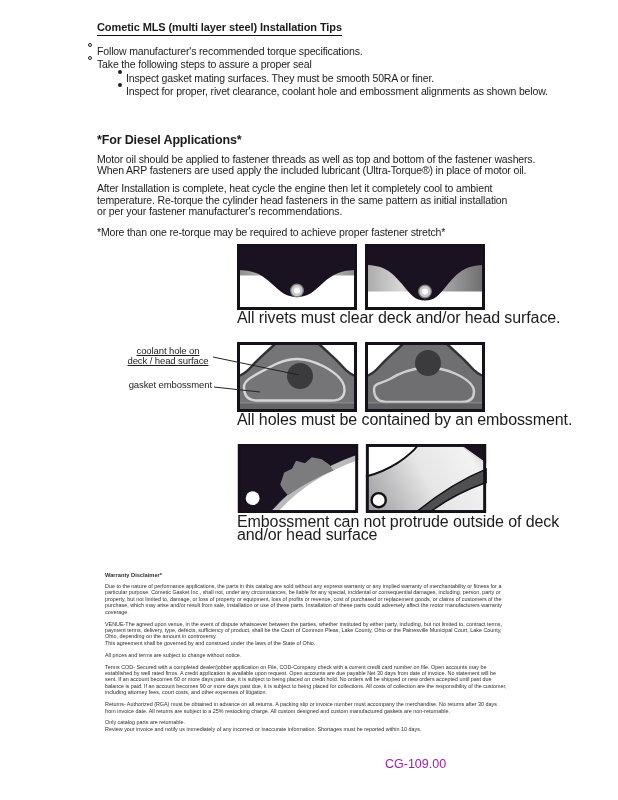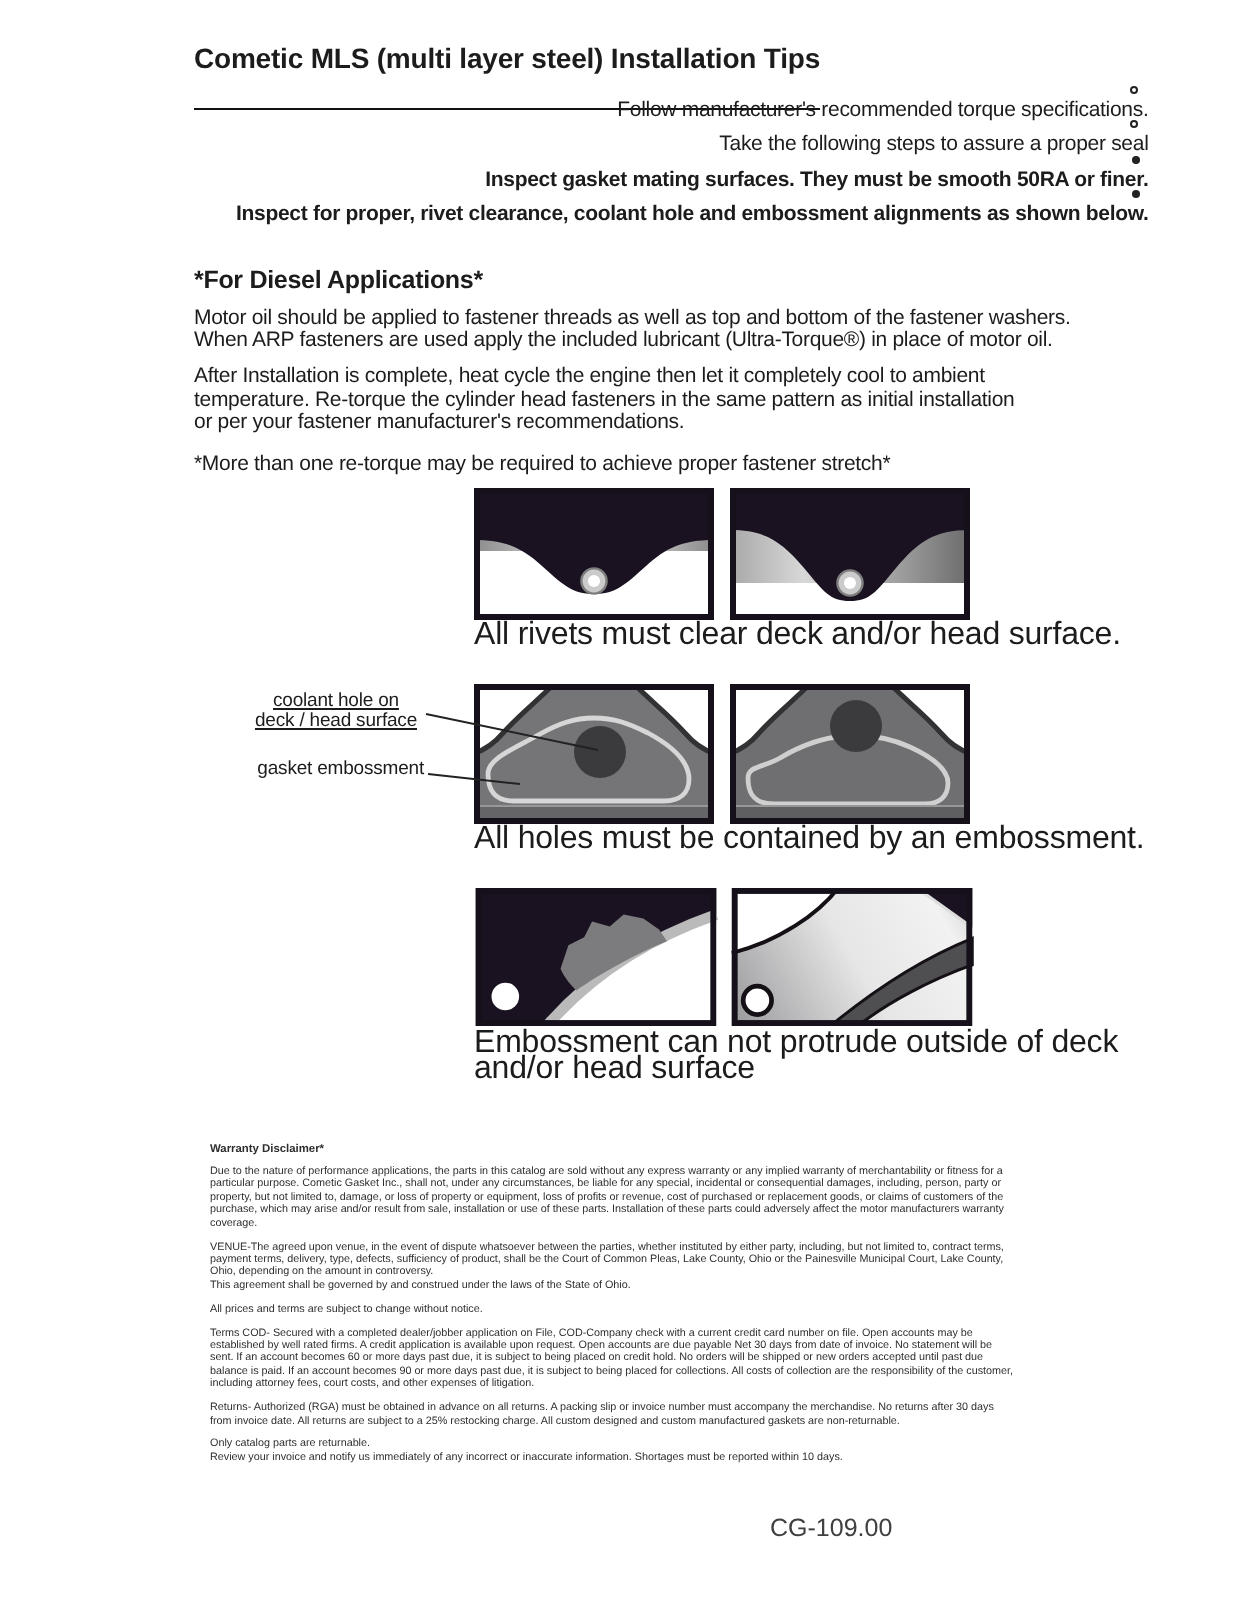--- a/index.html
+++ b/index.html
@@ -1,24 +1,24 @@
 <!DOCTYPE html>
 <html><head>
 <meta charset="utf-8">
 <style>
   * { box-sizing: border-box; }
   body { margin: 0; background: #ffffff; font-family: "Liberation Sans", sans-serif; }
   .page { position: relative; width: 618px; height: 800px; background: #ffffff; overflow: hidden; color: #1c1c1c; }
 
-  .title { position: absolute; left: 97px; top: 21px; font-size: 14px; font-weight: bold;
-           letter-spacing: -0.1px; border-bottom: 1.7px solid #111; padding-bottom: 17px; margin: 0; }
+  .title { position: absolute; left: 97px; top: 21px; font-size: 11px; font-weight: bold;
+           letter-spacing: -0.1px; border-bottom: 1.7px solid #111; padding-bottom: 2px; margin: 0; }
 
   .tips { position: absolute; left: 88px; top: 45px; }
-  .bullet { display: flex; align-items: flex-end; line-height: 13.4px; white-space: nowrap; flex-direction: column; }
-  .bullet.sub { margin-left: 30px; font-weight: bold; }
+  .bullet { display: flex; align-items: flex-start; line-height: 13.4px; white-space: nowrap; }
+  .bullet.sub { margin-left: 30px; }
   .marker-o { width: 4px; height: 4px; border: 1px solid #222; border-radius: 50%;
               display: inline-block; margin-right: 5px; flex: 0 0 auto; position: relative; top: -2px; }
   .marker-f { width: 4px; height: 4px; background: #222; border-radius: 50%;
               display: inline-block; margin-right: 4px; flex: 0 0 auto; position: relative; top: -2px; }
   .body-text { font-size: 10.5px; letter-spacing: -0.15px; }
 
   .diesel { position: absolute; left: 97px; top: 116px; }
   .diesel h2 { font-size: 12.5px; font-weight: bold; margin: 17px 0 7px 0; }
   .para { margin: 0 0 7px 0; }
   .para div { line-height: 11.2px; white-space: nowrap; }
@@ -32,21 +32,21 @@
 
   .side-label { position: absolute; font-size: 9.5px; line-height: 10px; letter-spacing: -0.1px; color: #1c1c1c; }
   .side-label.center { text-align: center; }
   .side-label.right { text-align: right; }
   .leader-overlay { position: absolute; left: 110px; top: 342px; width: 200px; height: 60px; z-index: 5; }
 
   .disclaimer { position: absolute; left: 105px; top: 572px; width: 402px; color: #2e2e2e; }
   .disclaimer h3 { font-size: 5.7px; font-weight: bold; margin: 0 0 5px 0; }
   .fine-par { font-size: 5.4px; line-height: 6.4px; margin: 0 0 5.5px 0; white-space: pre-line; }
 
-  .page-num { position: absolute; left: 385px; top: 757px; font-size: 12.5px; color: #404040; }
+  .page-num { position: absolute; left: 385px; top: 757px; font-size: 12.5px; color: #a21caf; }
 </style>
 </head>
 <body>
 
 <div class="page">
 
   <h1 class="title">Cometic MLS (multi layer steel) Installation Tips</h1>
 
   <div class="tips body-text">
     <div class="bullet">

